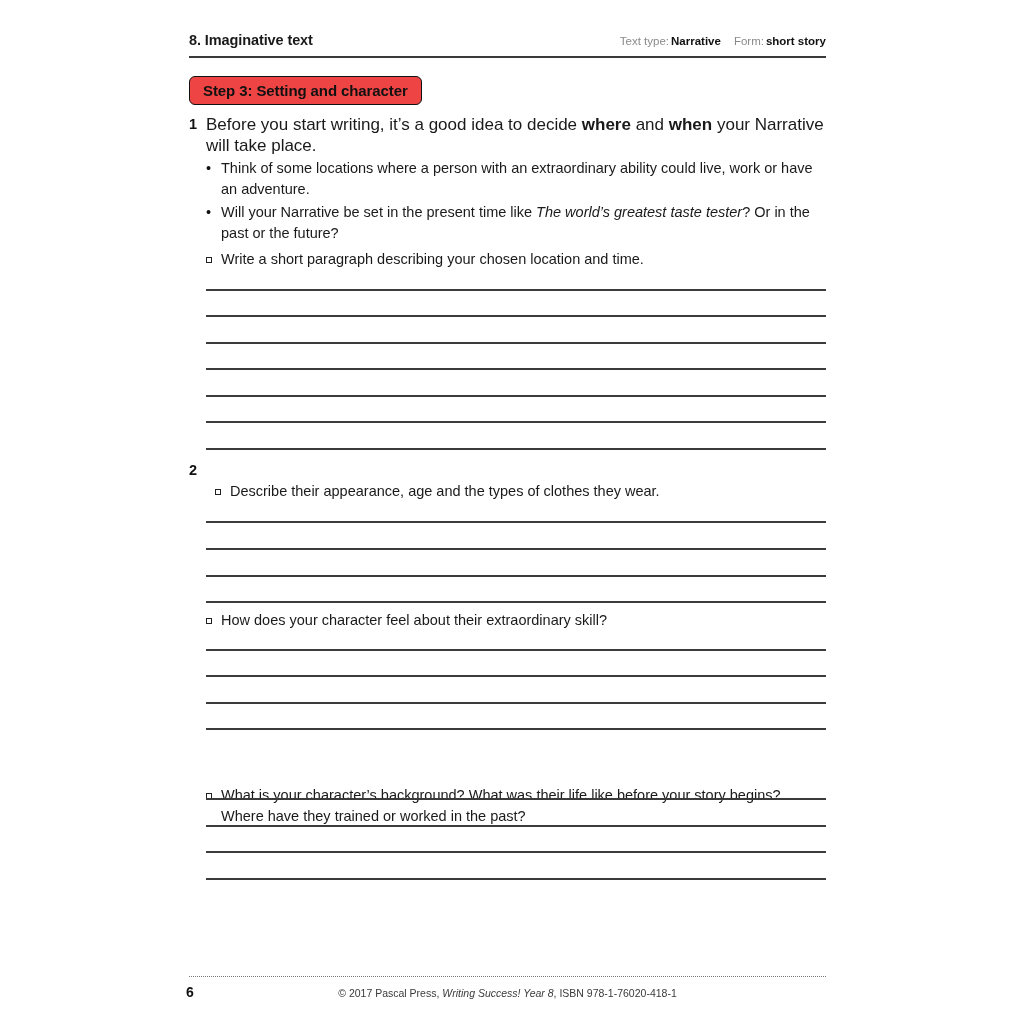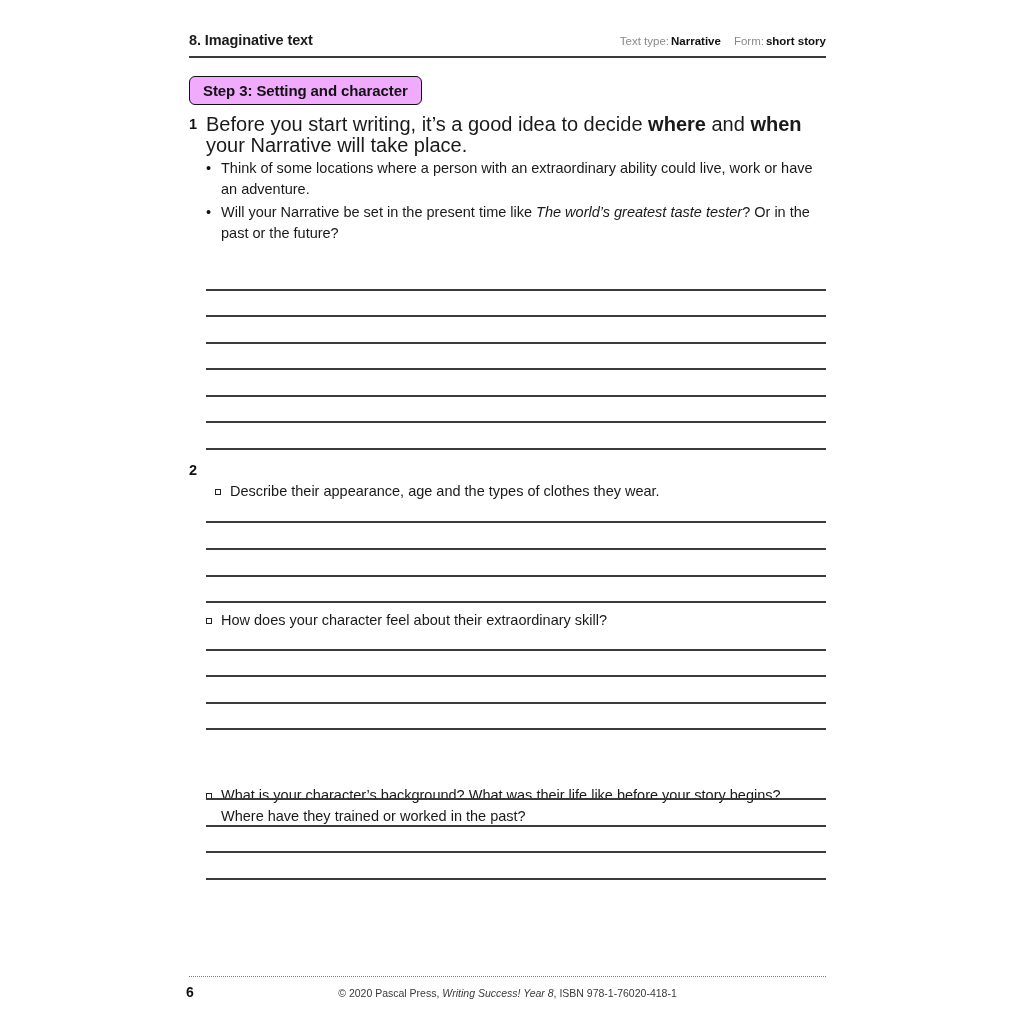--- a/index.html
+++ b/index.html
@@ -75,21 +75,21 @@
   
   .step-box {
     position: absolute;
     left: 189px;
     top: 76px;
     height: 29px;
     box-sizing: border-box;
     display: inline-flex;
     align-items: center;
     padding: 0 13px;
-    background: #f0abfc;
+    background: #ef4444;
     border: 1.6px solid #111;
     border-radius: 6px;
     font-size: 15px;
     font-weight: bold;
     color: #111;
     letter-spacing: -0.1px;
   }
 
   .num-item {
     position: absolute;
@@ -98,21 +98,21 @@
   }
   .num-marker {
     width: 17px;
     flex: none;
     font-size: 14.5px;
     font-weight: bold;
     color: #111;
     line-height: 21px;
   }
   .num-text {
-    font-size: 20px;
+    font-size: 17px;
     line-height: 21px;
     color: #1a1a1a;
   }
 
   .bullet-item {
     position: absolute;
     display: flex;
     align-items: flex-start;
   }
   .dot-marker {
@@ -217,20 +217,24 @@
     <div class="bullet-text">Think of some locations where a person with an extraordinary ability could live, work or have an adventure.</div>
   </div>
 
   <div class="bullet-item" style="left:206px; top:202px; width:620px;">
     <div class="dot-marker">•</div>
     <div class="bullet-text">
       <span>Will your Narrative be set in the present time like </span><em>The world’s greatest taste tester</em><span>? Or in the past or the future?</span>
     </div>
   </div>
 
+  <div class="bullet-item" style="left:206px; top:249px; width:620px;">
+    <div class="sq-marker"></div>
+    <div class="bullet-text">Write a short paragraph describing your chosen location and time.</div>
+  </div>
 
   <div class="rule-line" style="top:289px;"></div>
   <div class="rule-line" style="top:315px;"></div>
   <div class="rule-line" style="top:342px;"></div>
   <div class="rule-line" style="top:368px;"></div>
   <div class="rule-line" style="top:395px;"></div>
   <div class="rule-line" style="top:421px;"></div>
   <div class="rule-line" style="top:448px;"></div>
 
   <div class="num-item" style="left:189px; top:460px; width:640px;">
@@ -263,16 +267,16 @@
   </div>
 
   <div class="rule-line" style="top:798px;"></div>
   <div class="rule-line" style="top:825px;"></div>
   <div class="rule-line" style="top:851px;"></div>
   <div class="rule-line" style="top:878px;"></div>
 
   <div class="footer-dots"></div>
   <div class="footer-page">6</div>
   <div class="footer-credit">
-    <span>© 2020 Pascal Press, </span><em>Writing Success! Year 8</em><span>, ISBN 978-1-76020-418-1</span>
+    <span>© 2017 Pascal Press, </span><em>Writing Success! Year 8</em><span>, ISBN 978-1-76020-418-1</span>
   </div>
 
 </div>
 
 </body></html>

